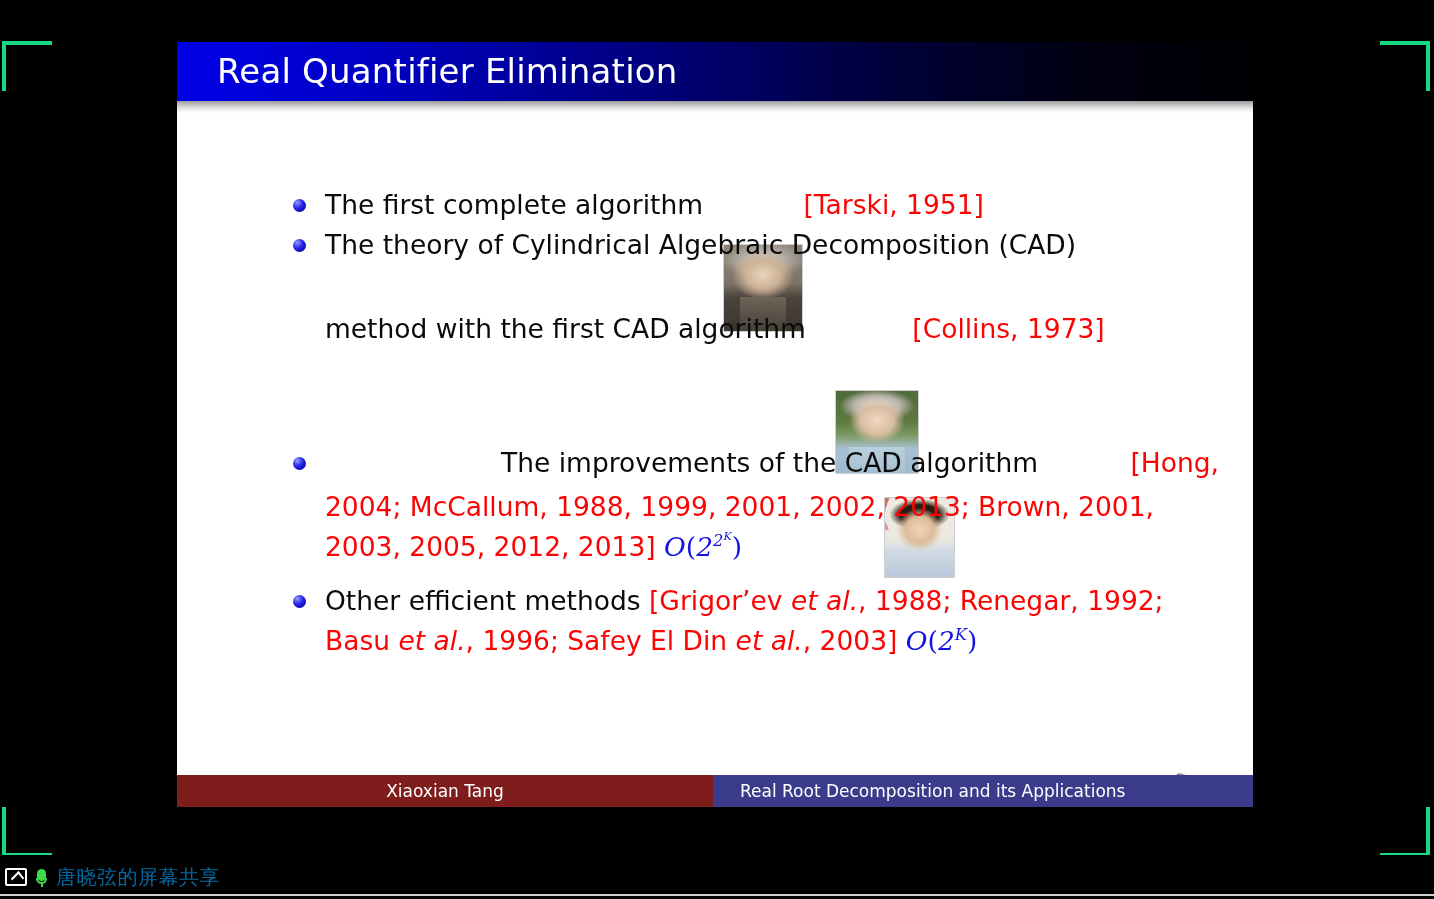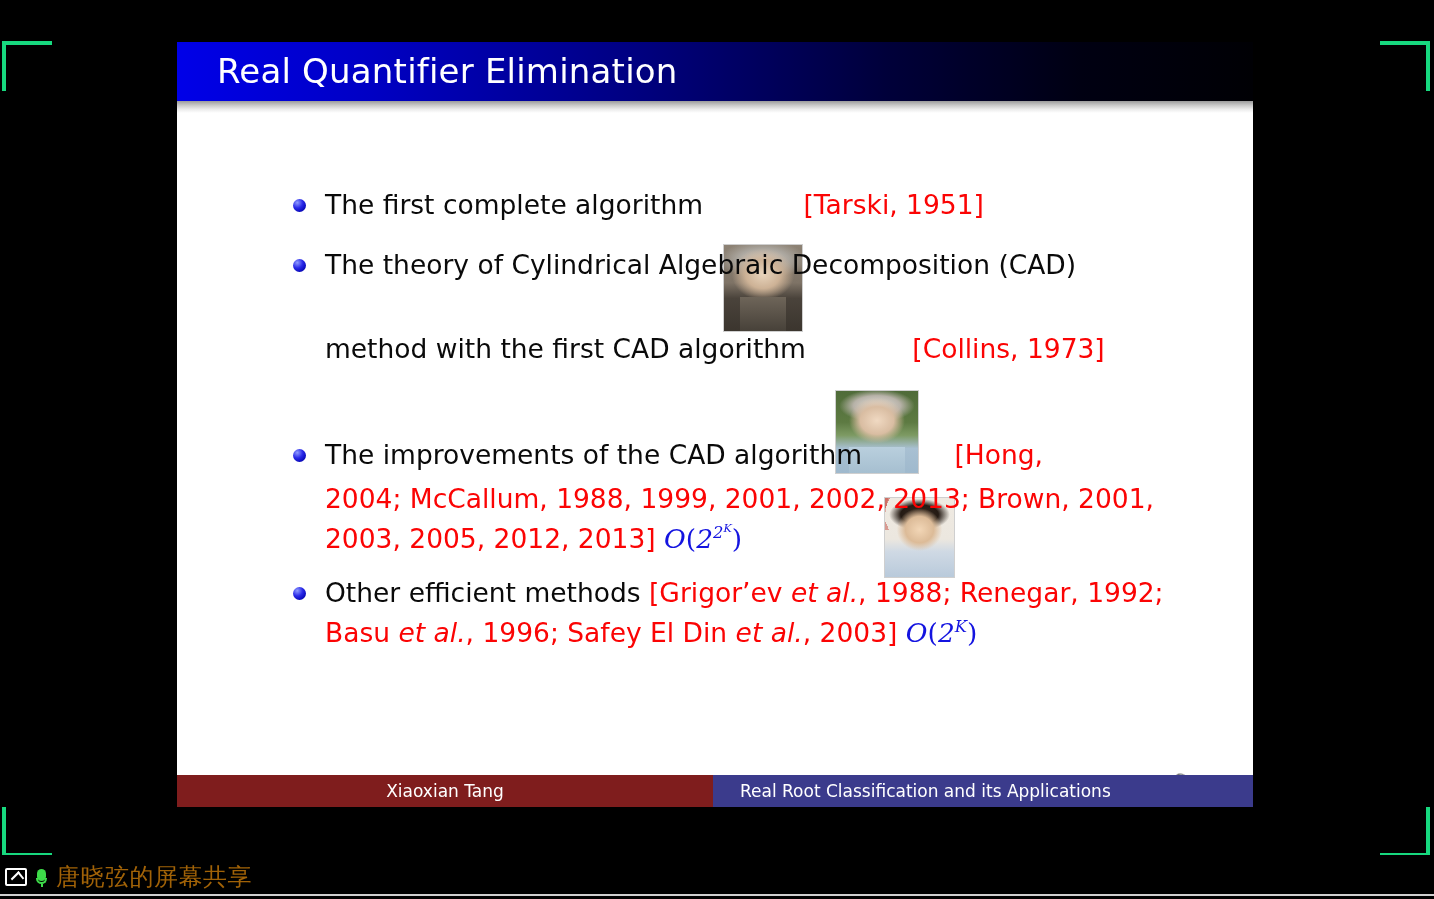--- a/index.html
+++ b/index.html
@@ -292,22 +292,22 @@
   }
   .mic-icon .stem {
     position: absolute;
     left: 4.5px;
     top: 15px;
     width: 2px;
     height: 3px;
     background: #3ddb49;
   }
   .share-text {
-    color: #a16207;
-    font-size: 24px;
+    color: #0369a1;
+    font-size: 20px;
     letter-spacing: 0.5px;
     white-space: nowrap;
   }
   .sharebar-sep {
     position: absolute;
     left: 0;
     bottom: 3px;
     width: 100%;
     height: 2px;
     background: #cfcfcf;
@@ -337,36 +337,36 @@
     </div>
     <div class="portrait p-collins">
       <div class="ph ph-collins"></div>
     </div>
     <div class="portrait p-hong">
       <div class="ph ph-hong"></div>
     </div>
 
     <div class="bullets">
 
-      <div class="bullet-row" style="margin-bottom:20px;">
+      <div class="bullet-row" style="margin-bottom:0;">
         <span class="dot"></span>
         <span>The first complete algorithm</span>
         <span style="display:inline-block;width:92px;"></span><span class="red">[Tarski, 1951]</span>
       </div>
 
       <div class="bullet-row" style="margin-bottom:0;">
         <span class="dot"></span>
         <span>The theory of Cylindrical Algebraic Decomposition (CAD)</span>
       </div>
       <div class="cont-row" style="margin-top:44px;margin-bottom:10px;">
         <span>method with the first CAD algorithm</span>
         <span style="display:inline-block;width:98px;"></span><span class="red">[Collins, 1973]</span>
       </div>
 
-      <div class="bullet-row" style="margin-top:66px;margin-bottom:4px;">
+      <div class="bullet-row" style="margin-top:94px;margin-bottom:4px;text-align:right;">
         <span class="dot"></span>
         <span>The improvements of the CAD algorithm</span>
         <span style="display:inline-block;width:84px;"></span><span class="red">[Hong,</span>
       </div>
       <div class="cont-row red">
         <span>2004; McCallum, 1988, 1999, 2001, 2002, 2013; Brown, 2001,</span>
       </div>
       <div class="cont-row" style="margin-bottom:10px;">
         <span class="red">2003, 2005, 2012, 2013]</span>
         <span class="blue-math">O<span class="paren">(</span>2<sup>2<sup>K</sup></sup><span class="paren">)</span></span>
@@ -424,21 +424,21 @@
           <b></b>
           <b></b>
         </span>
       <span class="navicon" style="margin-left:10px;">↶</span>
       <span class="navicon">🔍</span>
       <span class="navicon">↷</span>
     </div>
 
     <div class="footer">
       <div class="foot-black">Xiaoxian Tang</div>
-      <div class="foot-blue">Real Root Classification and its Applications</div>
+      <div class="foot-blue">Real Root Decomposition and its Applications</div>
     </div>
 
   </div>
 </div>
 
 <div class="sharebar">
   <span class="monitor-icon"></span>
   <span class="mic-icon">
     <span class="cap"></span>
       <span class="base"></span>

